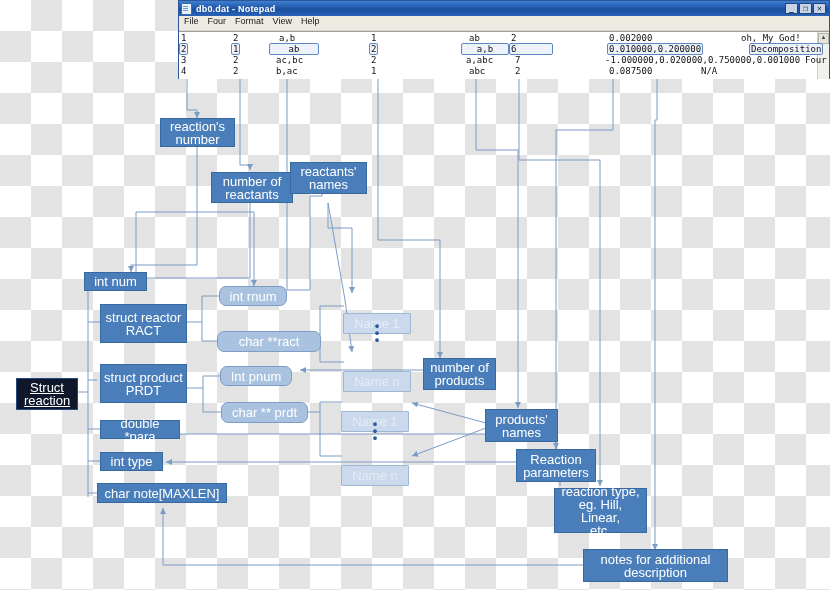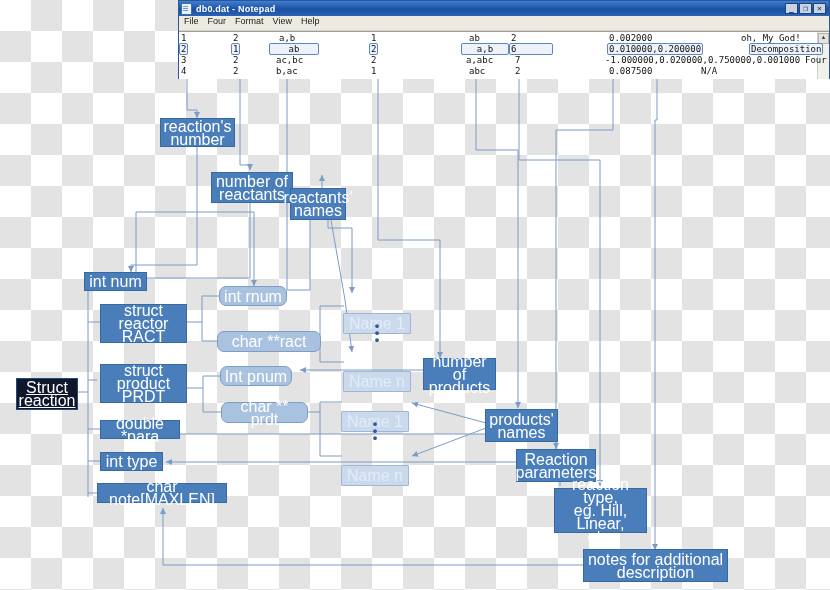--- a/index.html
+++ b/index.html
@@ -74,21 +74,21 @@
   .np-line span.col{position:absolute;top:0;}
   .hl{
     outline:1px solid #5b87c4;background:#eef3fb;
     padding:0 1px;margin:0 -1px;border-radius:1px;
   }
 
   
   .bx{
     position:absolute;box-sizing:border-box;
     display:flex;align-items:center;justify-content:center;text-align:center;
-    color:#ffffff;font-size:16px;line-height:13px;
+    color:#ffffff;font-size:13px;line-height:13px;
     padding:1px 3px;
   }
   .bx.dark{background:#0f172a;border:1px solid #21497f;text-decoration:underline;}
   .bx.mid {background:#4a7ebb;border:1px solid #35699f;}
   .bx.lite{
     background:#a9c2e0;border:1px solid #7f9dc4;border-radius:7px;
     color:#ffffff;
   }
   .bx.pale{
     background:#cbd9ec;border:1px solid #9fb6d4;border-radius:1px;
@@ -258,21 +258,21 @@
       </div>
     </div>
   </div>
 
   <div class="bx mid" style="left:160px;top:118px;width:75px;height:29px;white-space:pre-line">reaction's
 number</div>
 
   <div class="bx mid" style="left:211px;top:172px;width:82px;height:31px;white-space:pre-line">number of
 reactants</div>
 
-  <div class="bx mid" style="left:290px;top:188px;width:56px;height:32px;white-space:pre-line">reactants'
+  <div class="bx mid" style="left:290px;top:162px;width:77px;height:32px;white-space:pre-line">reactants'
 names</div>
 
   <div class="bx mid" style="left:423px;top:358px;width:73px;height:32px;white-space:pre-line">number of
 products</div>
 
   <div class="bx mid" style="left:485px;top:409px;width:73px;height:33px;white-space:pre-line">products'
 names</div>
 
   <div class="bx mid" style="left:516px;top:449px;width:80px;height:33px;white-space:pre-line">Reaction
 parameters</div>

